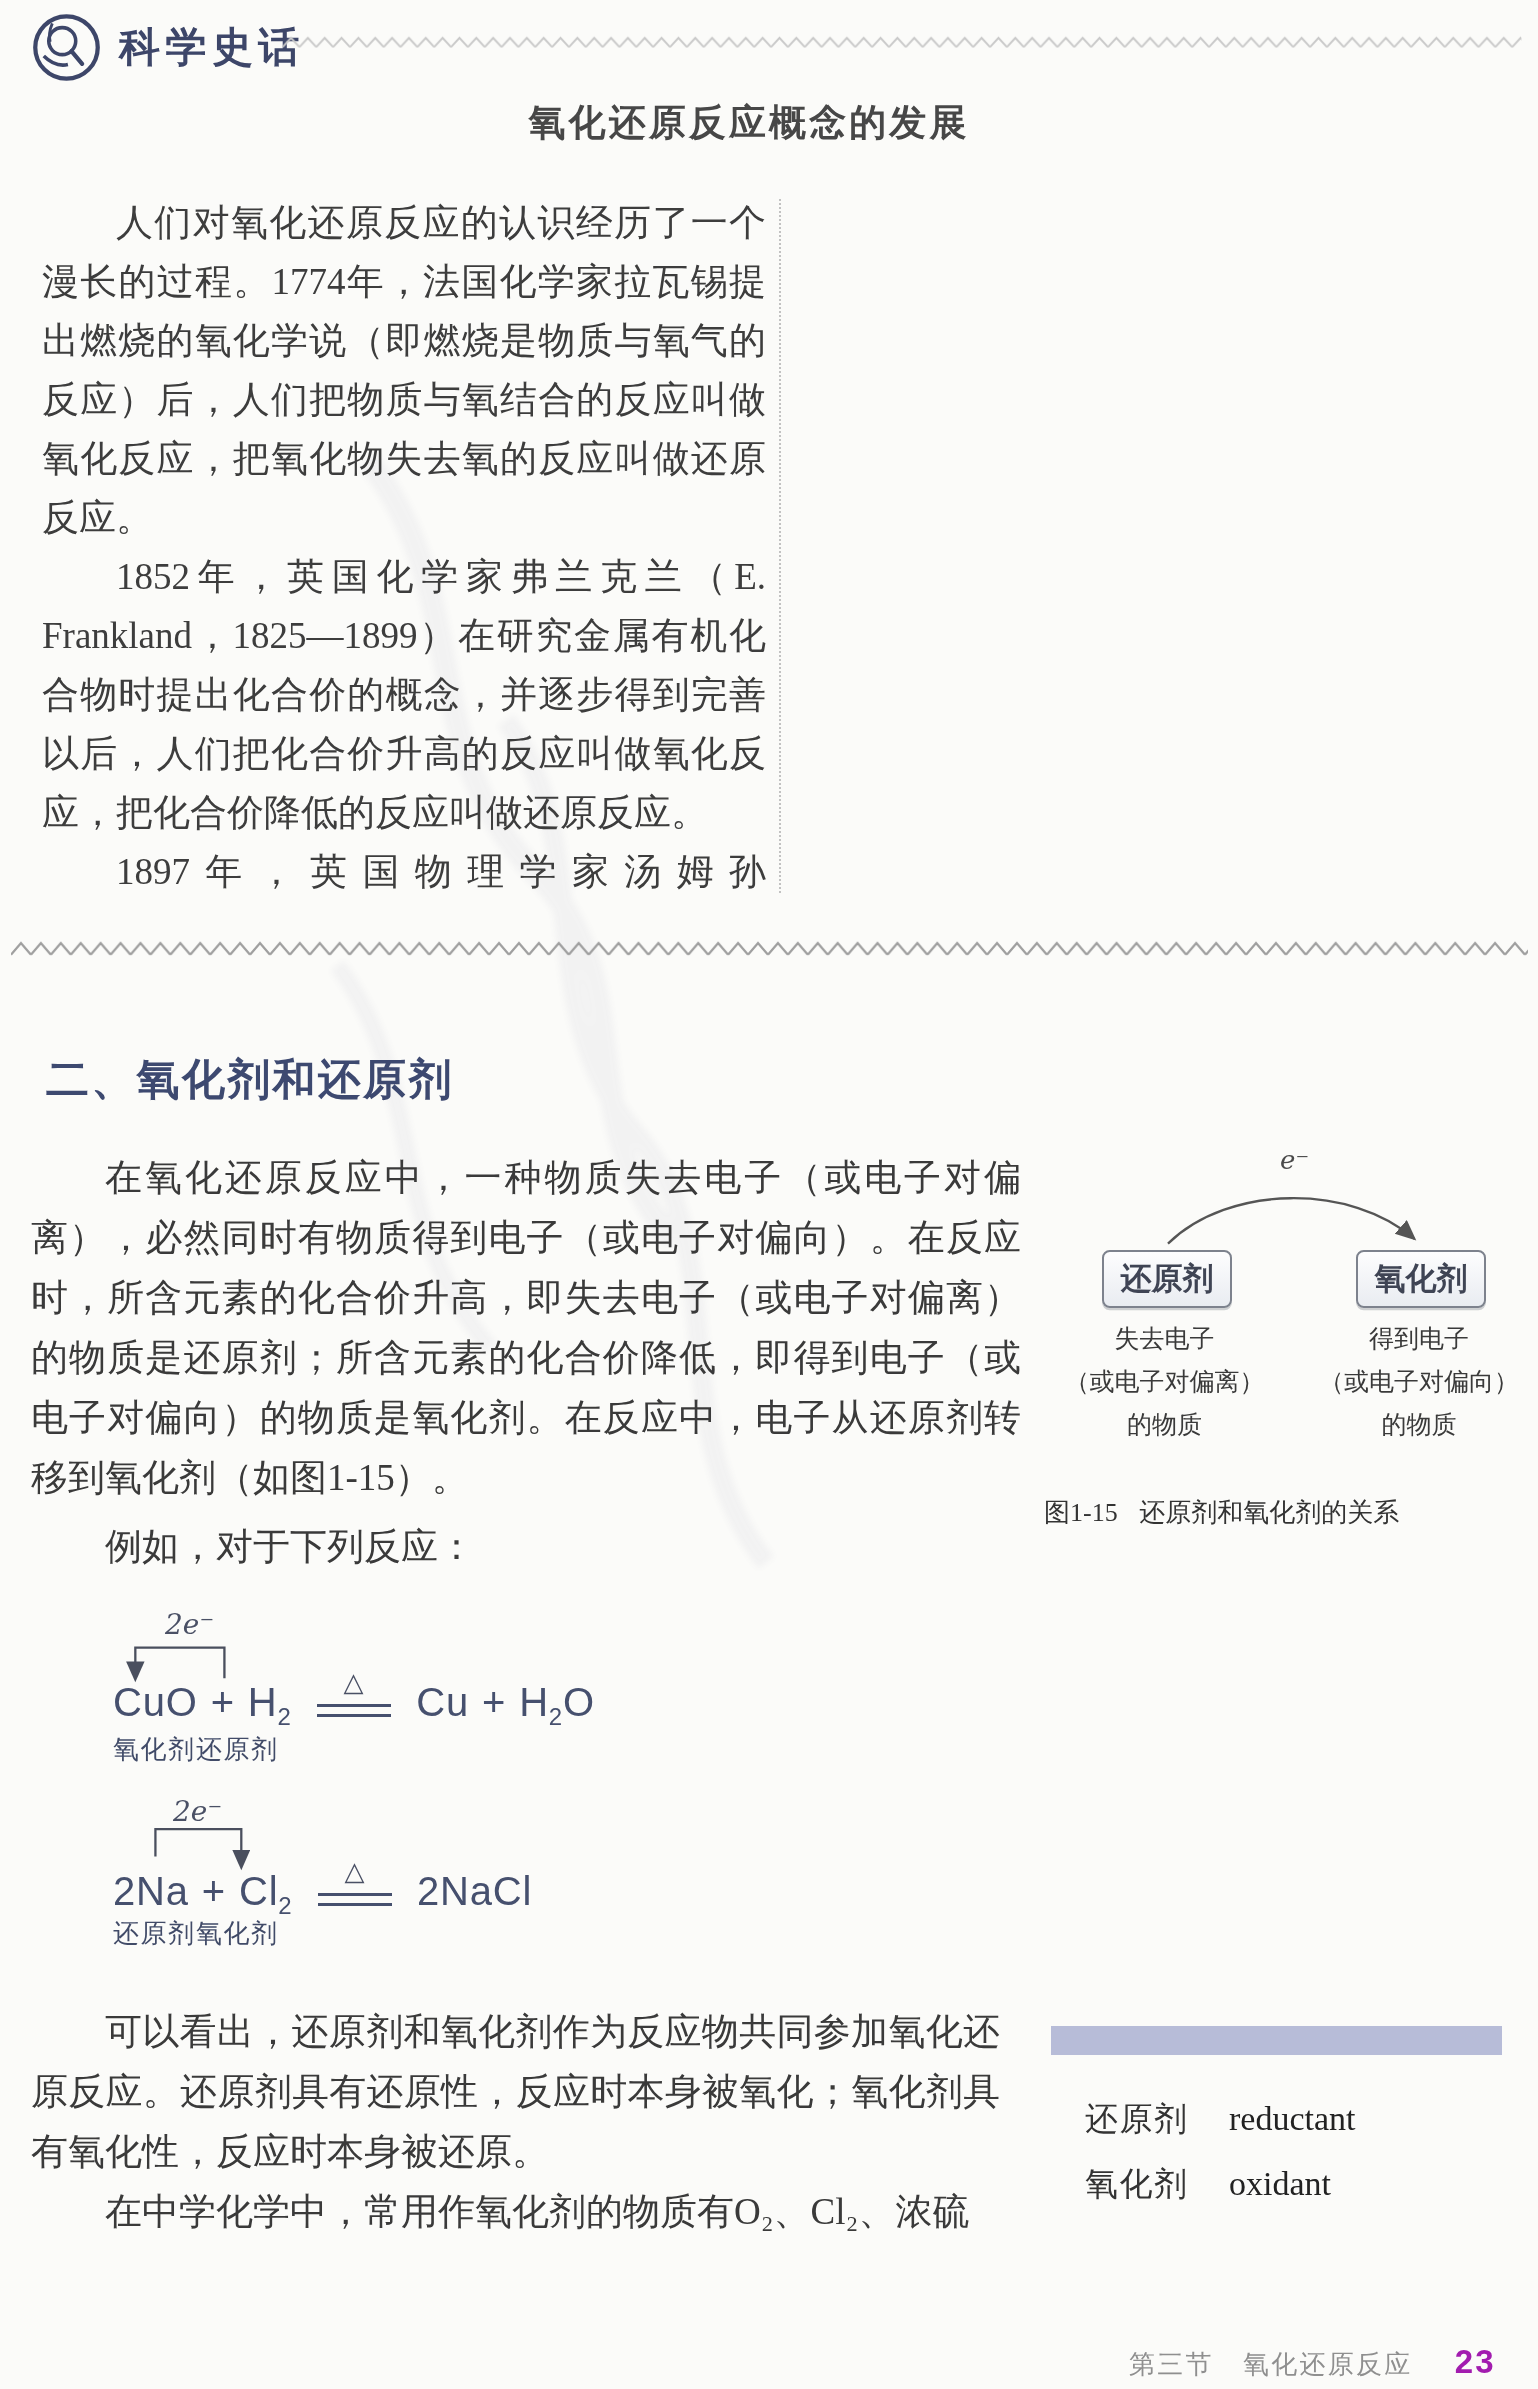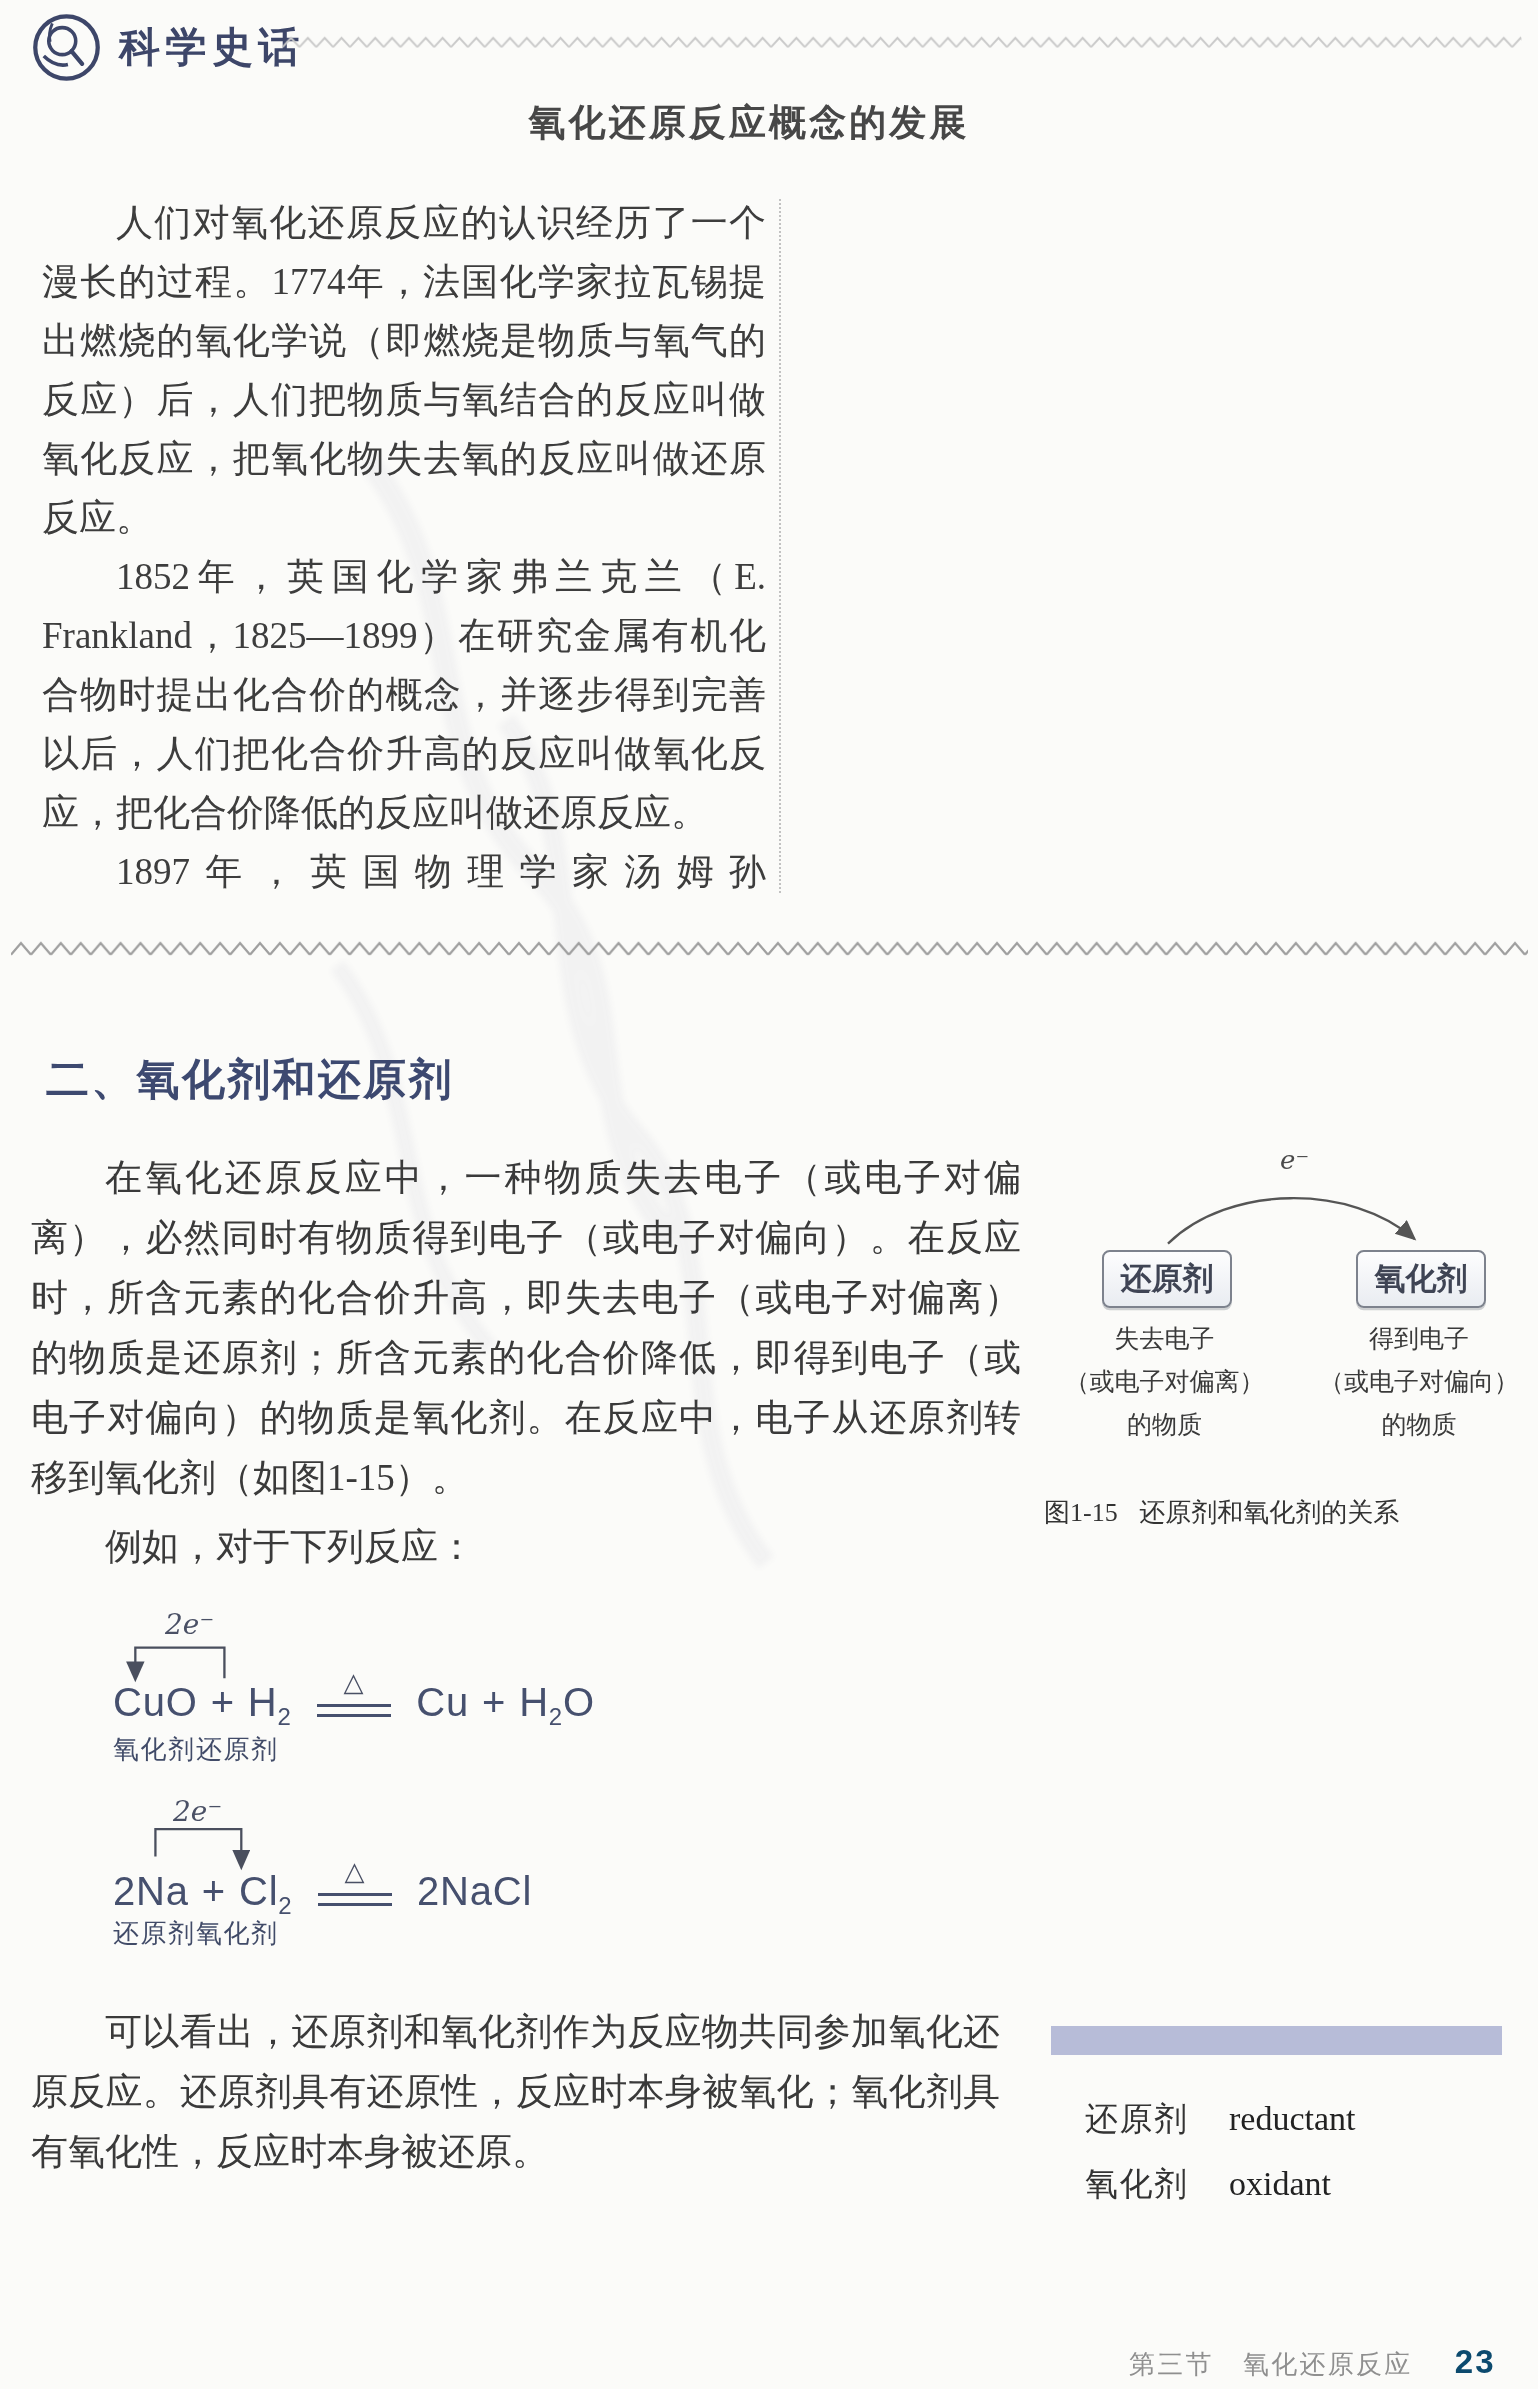--- a/index.html
+++ b/index.html
@@ -81,21 +81,21 @@
   .vocab{position:absolute;left:1085px;top:2097px;}
   .vocab-row{display:flex;align-items:baseline;margin-bottom:20px;}
   .vocab-cn{width:144px;font-size:33px;color:#333;letter-spacing:1.5px;}
   .vocab-en{font-family:"Liberation Serif",serif;font-size:34px;color:#222;}
 
   
   .footer{position:absolute;right:42px;top:2343px;display:flex;align-items:baseline;
           font-size:26px;color:#8f8f8f;letter-spacing:2.3px;}
   .footer .sec{margin-right:29px;}
   .footer .ttl{margin-right:42px;}
-  .footer .pg{font-family:"Liberation Sans",sans-serif;font-weight:bold;font-size:33px;color:#0c4a6e;}
+  .footer .pg{font-family:"Liberation Sans",sans-serif;font-weight:bold;font-size:33px;color:#a21caf;}
 
   .wm{position:absolute;left:276px;top:429px;opacity:.05;filter:blur(3.1px);pointer-events:none;}
 </style>
 </head>
 <body>
 
 <div class="page">
 
   <svg class="wm" width="582" height="1226" viewBox="0 0 760 1600">
     <path d="M120 40 C 260 220, 180 420, 340 580 C 480 720, 380 900, 520 1060" fill="none" stroke="#5a5a7e" stroke-width="30"></path>
@@ -216,20 +216,21 @@
           <span class="delta">△</span>
         </span>
       <span>2NaCl</span>
     </div>
     <span class="eq-label l1">还原剂</span>
     <span class="eq-label l2">氧化剂</span>
   </div>
 
   <div class="concl">
     <p>可以看出，还原剂和氧化剂作为反应物共同参加氧化还原反应。还原剂具有还原性，反应时本身被氧化；氧化剂具有氧化性，反应时本身被还原。</p>
+    <p>在中学化学中，常用作氧化剂的物质有O₂、Cl₂、浓硫</p>
   </div>
 
   <div class="vocab-bar"></div>
   <div class="vocab">
     <div class="vocab-row">
       <span class="vocab-cn">还原剂</span>
       <span class="vocab-en">reductant</span>
     </div>
     <div class="vocab-row">
       <span class="vocab-cn">氧化剂</span>

